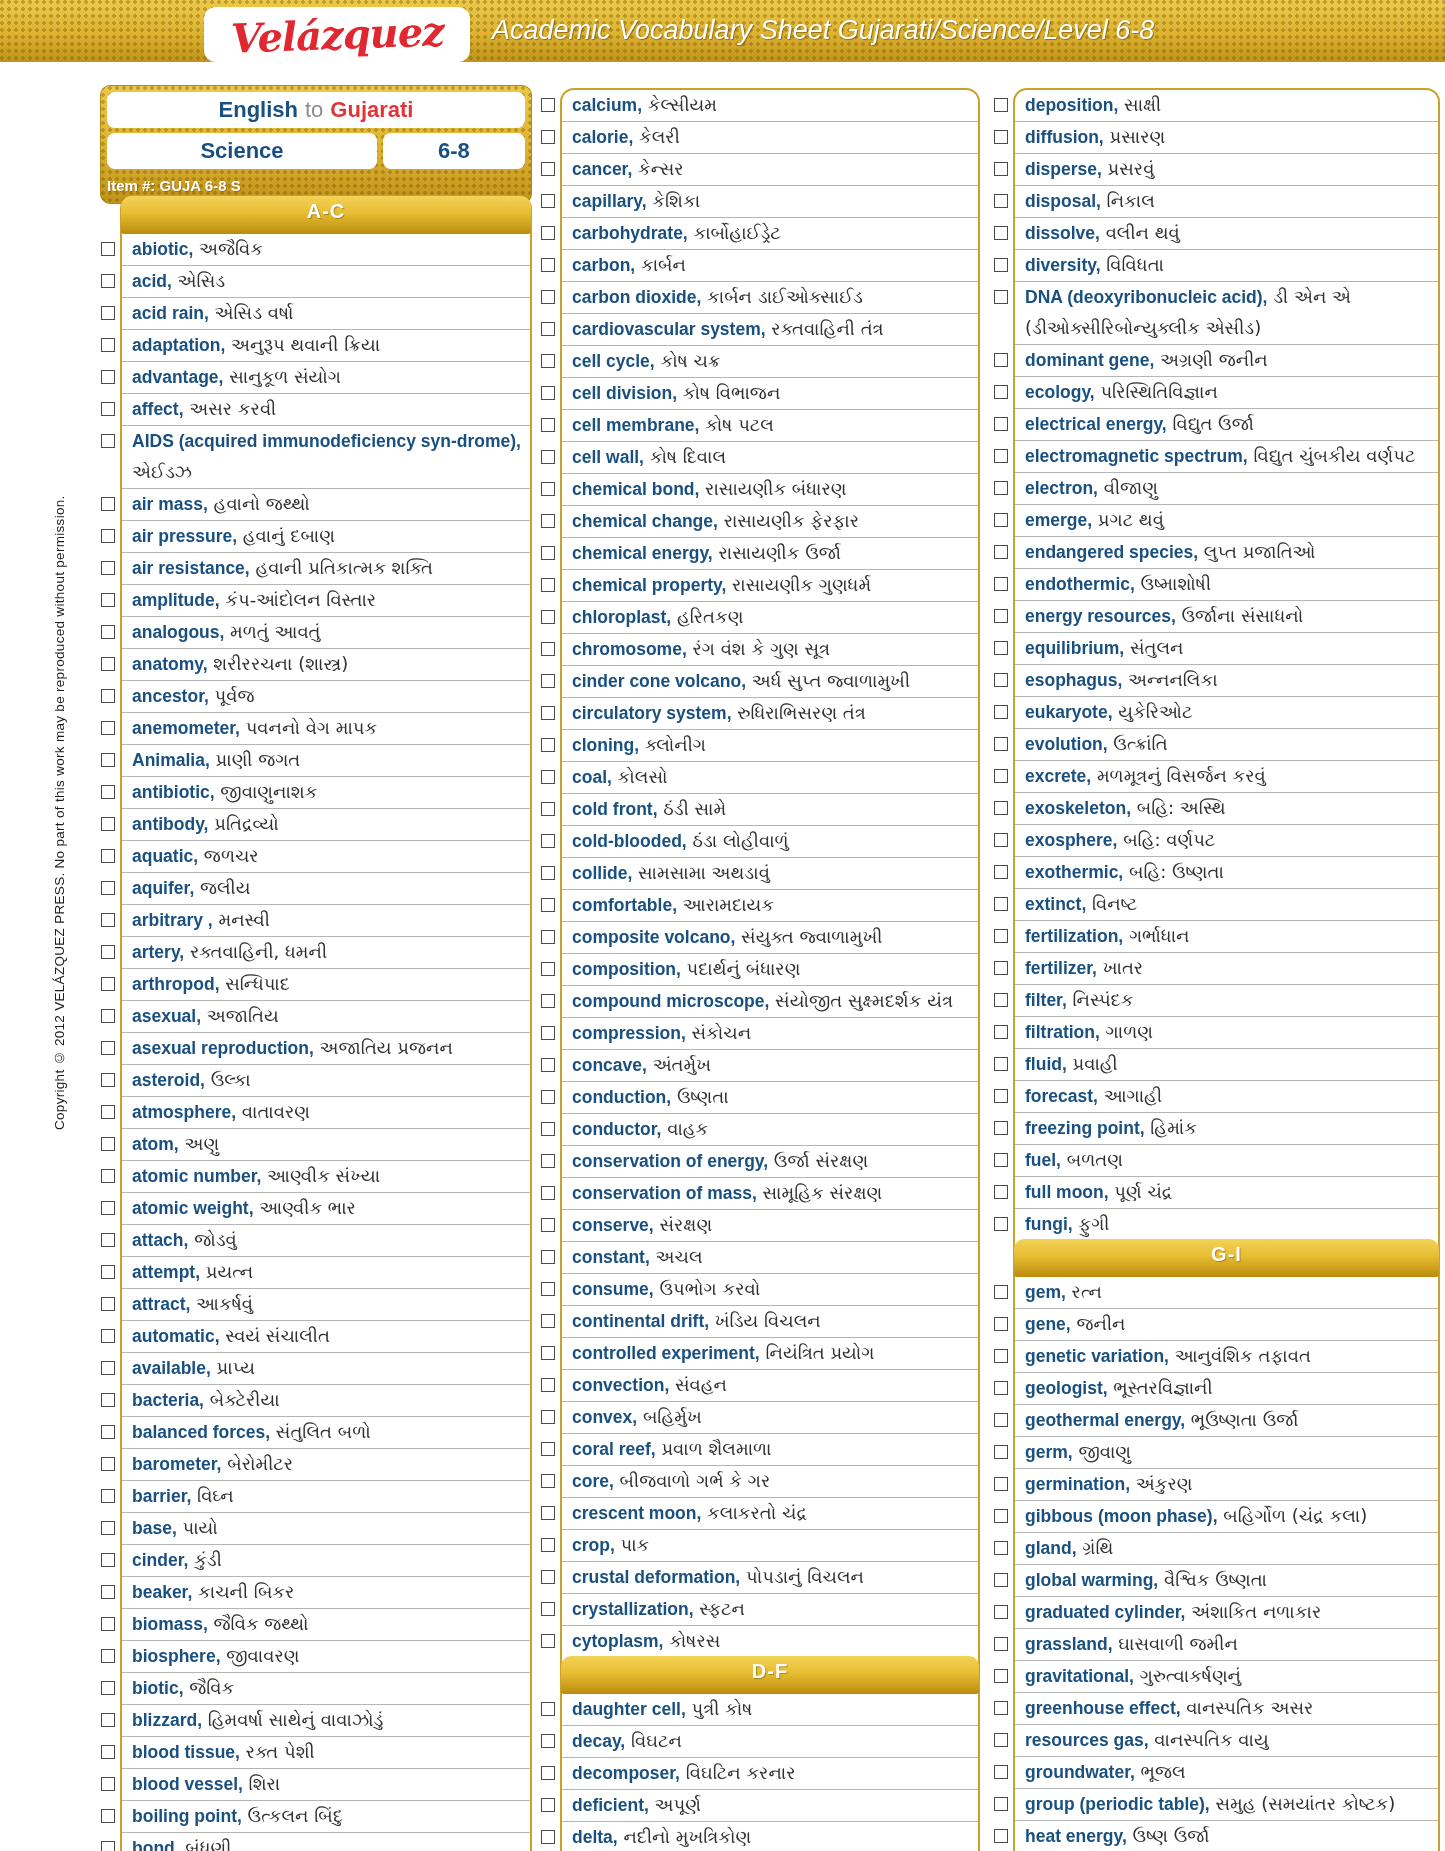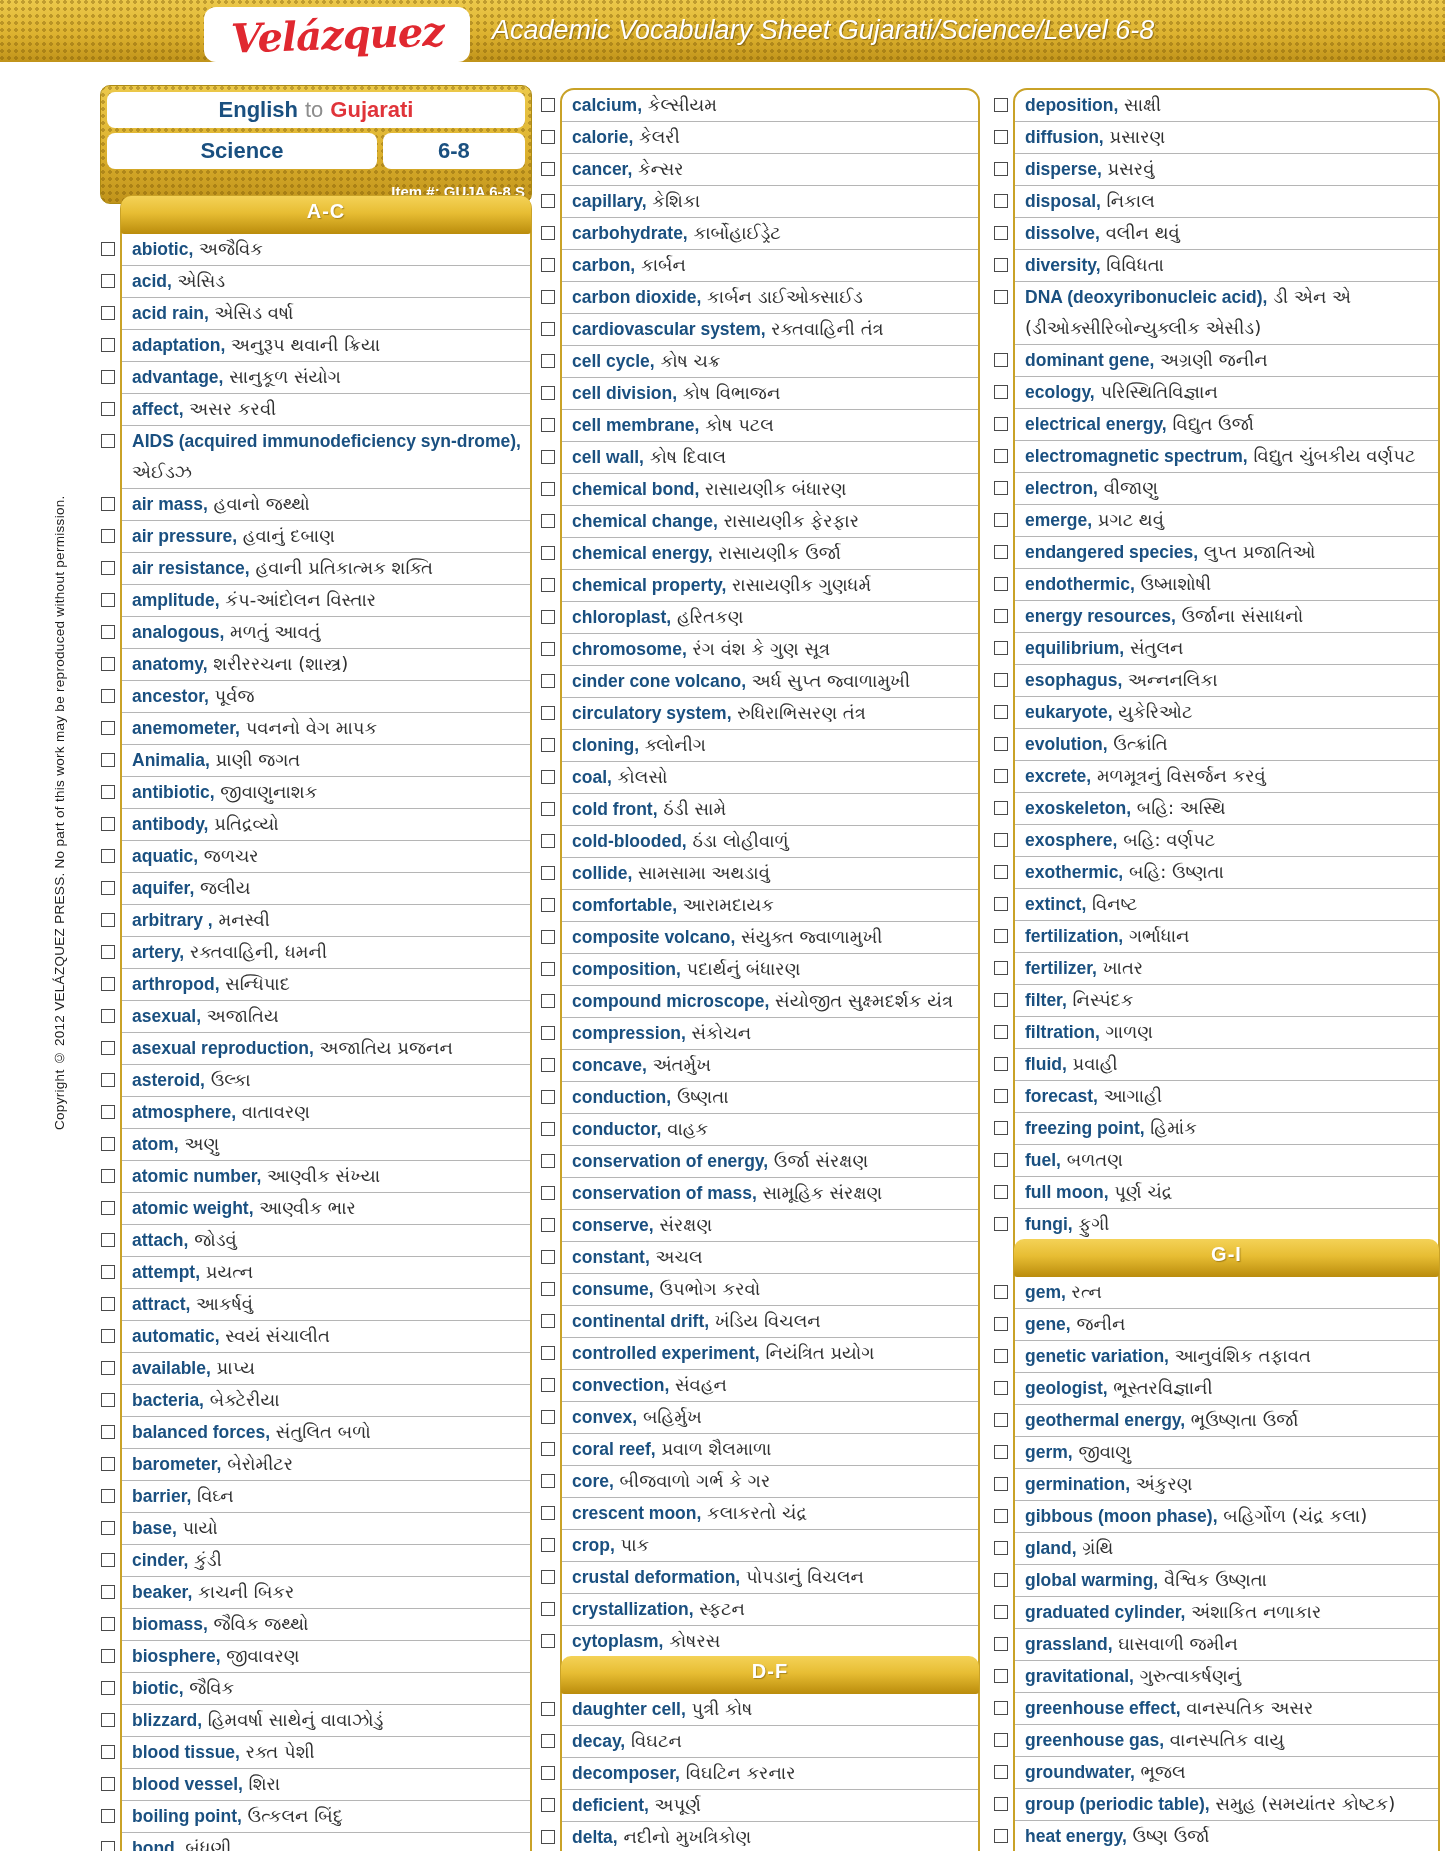--- a/index.html
+++ b/index.html
@@ -27,21 +27,21 @@
   #info-box{position:absolute;left:100px;top:85px;width:432px;height:119px;border-radius:10px;
     border:1px solid #ad8a12;box-sizing:border-box;padding:6px;}
   .info-row{background:#ffffff;border-radius:8px;height:36px;display:flex;align-items:center;
     justify-content:center;font-size:22px;font-weight:bold;}
   #info-row2{display:flex;gap:6px;margin-top:5px;justify-content:space-between;}
   #info-subject{flex:1.9;}
   #info-level{flex:1;}
   .navy{color:#1a5080;}
   .gray{color:#8d8d8d;font-weight:normal;}
   .red{color:#e0343a;}
-  #item-line{text-align:right;color:#ffffff;font-size:15px;margin-top:14px;
+  #item-line{text-align:left;color:#ffffff;font-size:15px;margin-top:8px;
     text-shadow:1px 1px 0 rgba(120,85,5,.5);}
   #item-line .lbl{font-weight:bold;}
   #item-line .val{font-weight:bold;}
 
   
   #copyright{position:absolute;left:52px;top:175px;height:955px;width:22px;
     writing-mode:vertical-rl;transform:rotate(180deg);font-size:13.5px;color:#1c1c1c;
     letter-spacing:.3px;white-space:nowrap;}
 
   
@@ -267,21 +267,21 @@
           <div class="row"><span class="checkbox"></span><span class="term">geothermal energy,</span><span class="translation"> ભૂઉષ્ણતા ઉર્જા</span></div>
           <div class="row"><span class="checkbox"></span><span class="term">germ,</span><span class="translation"> જીવાણુ</span></div>
           <div class="row"><span class="checkbox"></span><span class="term">germination,</span><span class="translation"> અંકુરણ</span></div>
           <div class="row"><span class="checkbox"></span><span class="term">gibbous (moon phase),</span><span class="translation"> બહિર્ગોળ (ચંદ્ર કલા)</span></div>
           <div class="row"><span class="checkbox"></span><span class="term">gland,</span><span class="translation"> ગ્રંથિ</span></div>
           <div class="row"><span class="checkbox"></span><span class="term">global warming,</span><span class="translation"> વૈશ્વિક ઉષ્ણતા</span></div>
           <div class="row"><span class="checkbox"></span><span class="term">graduated cylinder,</span><span class="translation"> અંશાકિત નળાકાર</span></div>
           <div class="row"><span class="checkbox"></span><span class="term">grassland,</span><span class="translation"> ઘાસવાળી જમીન</span></div>
           <div class="row"><span class="checkbox"></span><span class="term">gravitational,</span><span class="translation"> ગુરુત્વાકર્ષણનું</span></div>
           <div class="row"><span class="checkbox"></span><span class="term">greenhouse effect,</span><span class="translation"> વાનસ્પતિક અસર</span></div>
-          <div class="row"><span class="checkbox"></span><span class="term">greenhouse gas,</span><span class="translation"> વાનસ્પતિક વાયુ</span></div>
+          <div class="row"><span class="checkbox"></span><span class="term">resources gas,</span><span class="translation"> વાનસ્પતિક વાયુ</span></div>
           <div class="row"><span class="checkbox"></span><span class="term">groundwater,</span><span class="translation"> ભૂજલ</span></div>
           <div class="row"><span class="checkbox"></span><span class="term">group (periodic table),</span><span class="translation"> સમુહ (સમયાંતર કોષ્ટક)</span></div>
           <div class="row"><span class="checkbox"></span><span class="term">heat energy,</span><span class="translation"> ઉષ્ણ ઉર્જા</span></div>
           <div class="row"><span class="term">hereditary,</span><span class="translation"> આનુવાંશીક</span></div>
         </div>
       </div>
   </div>
 
 </div>
 

